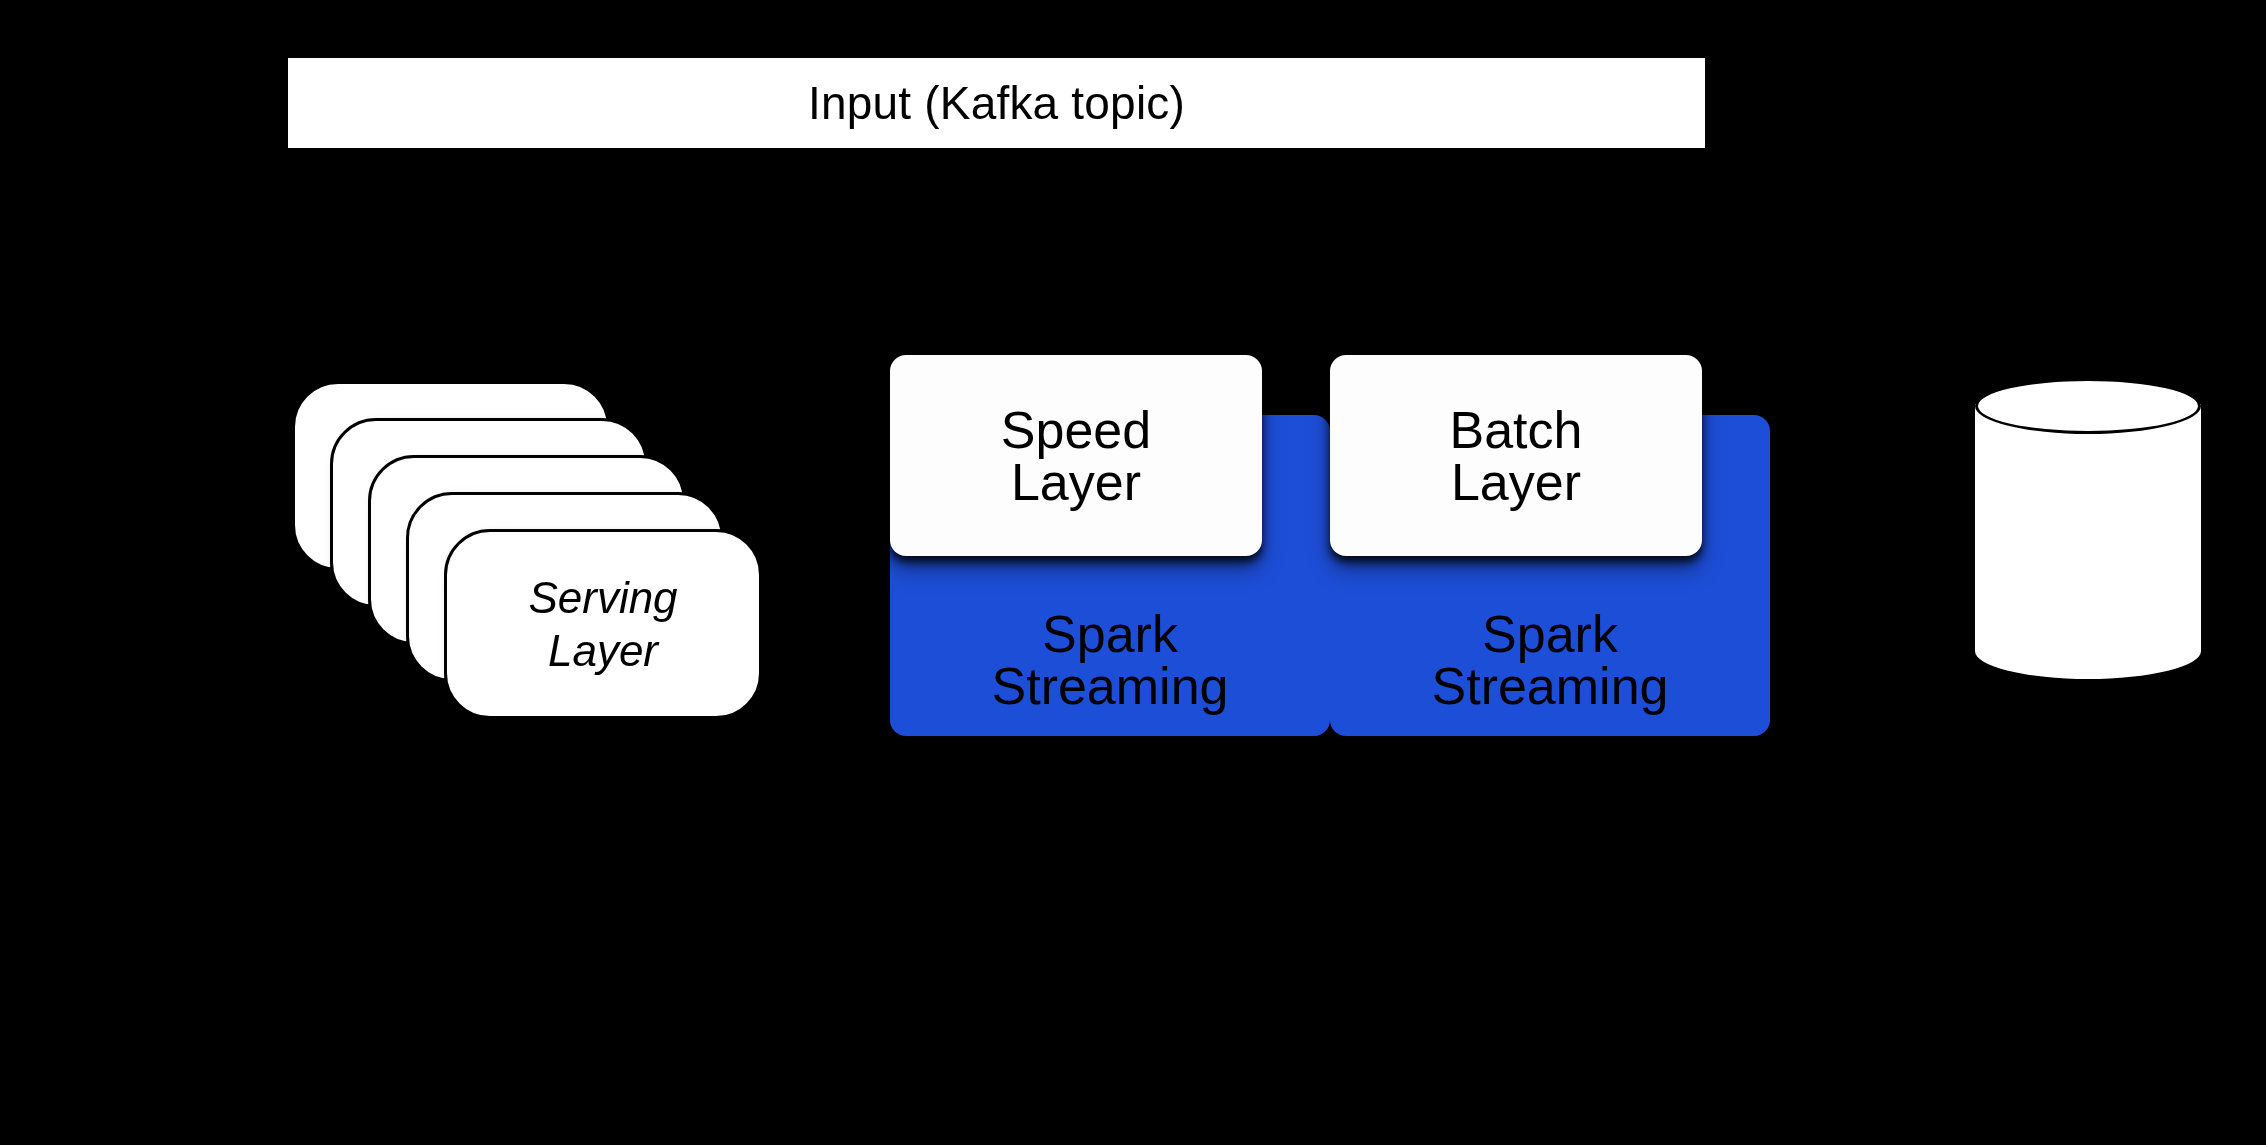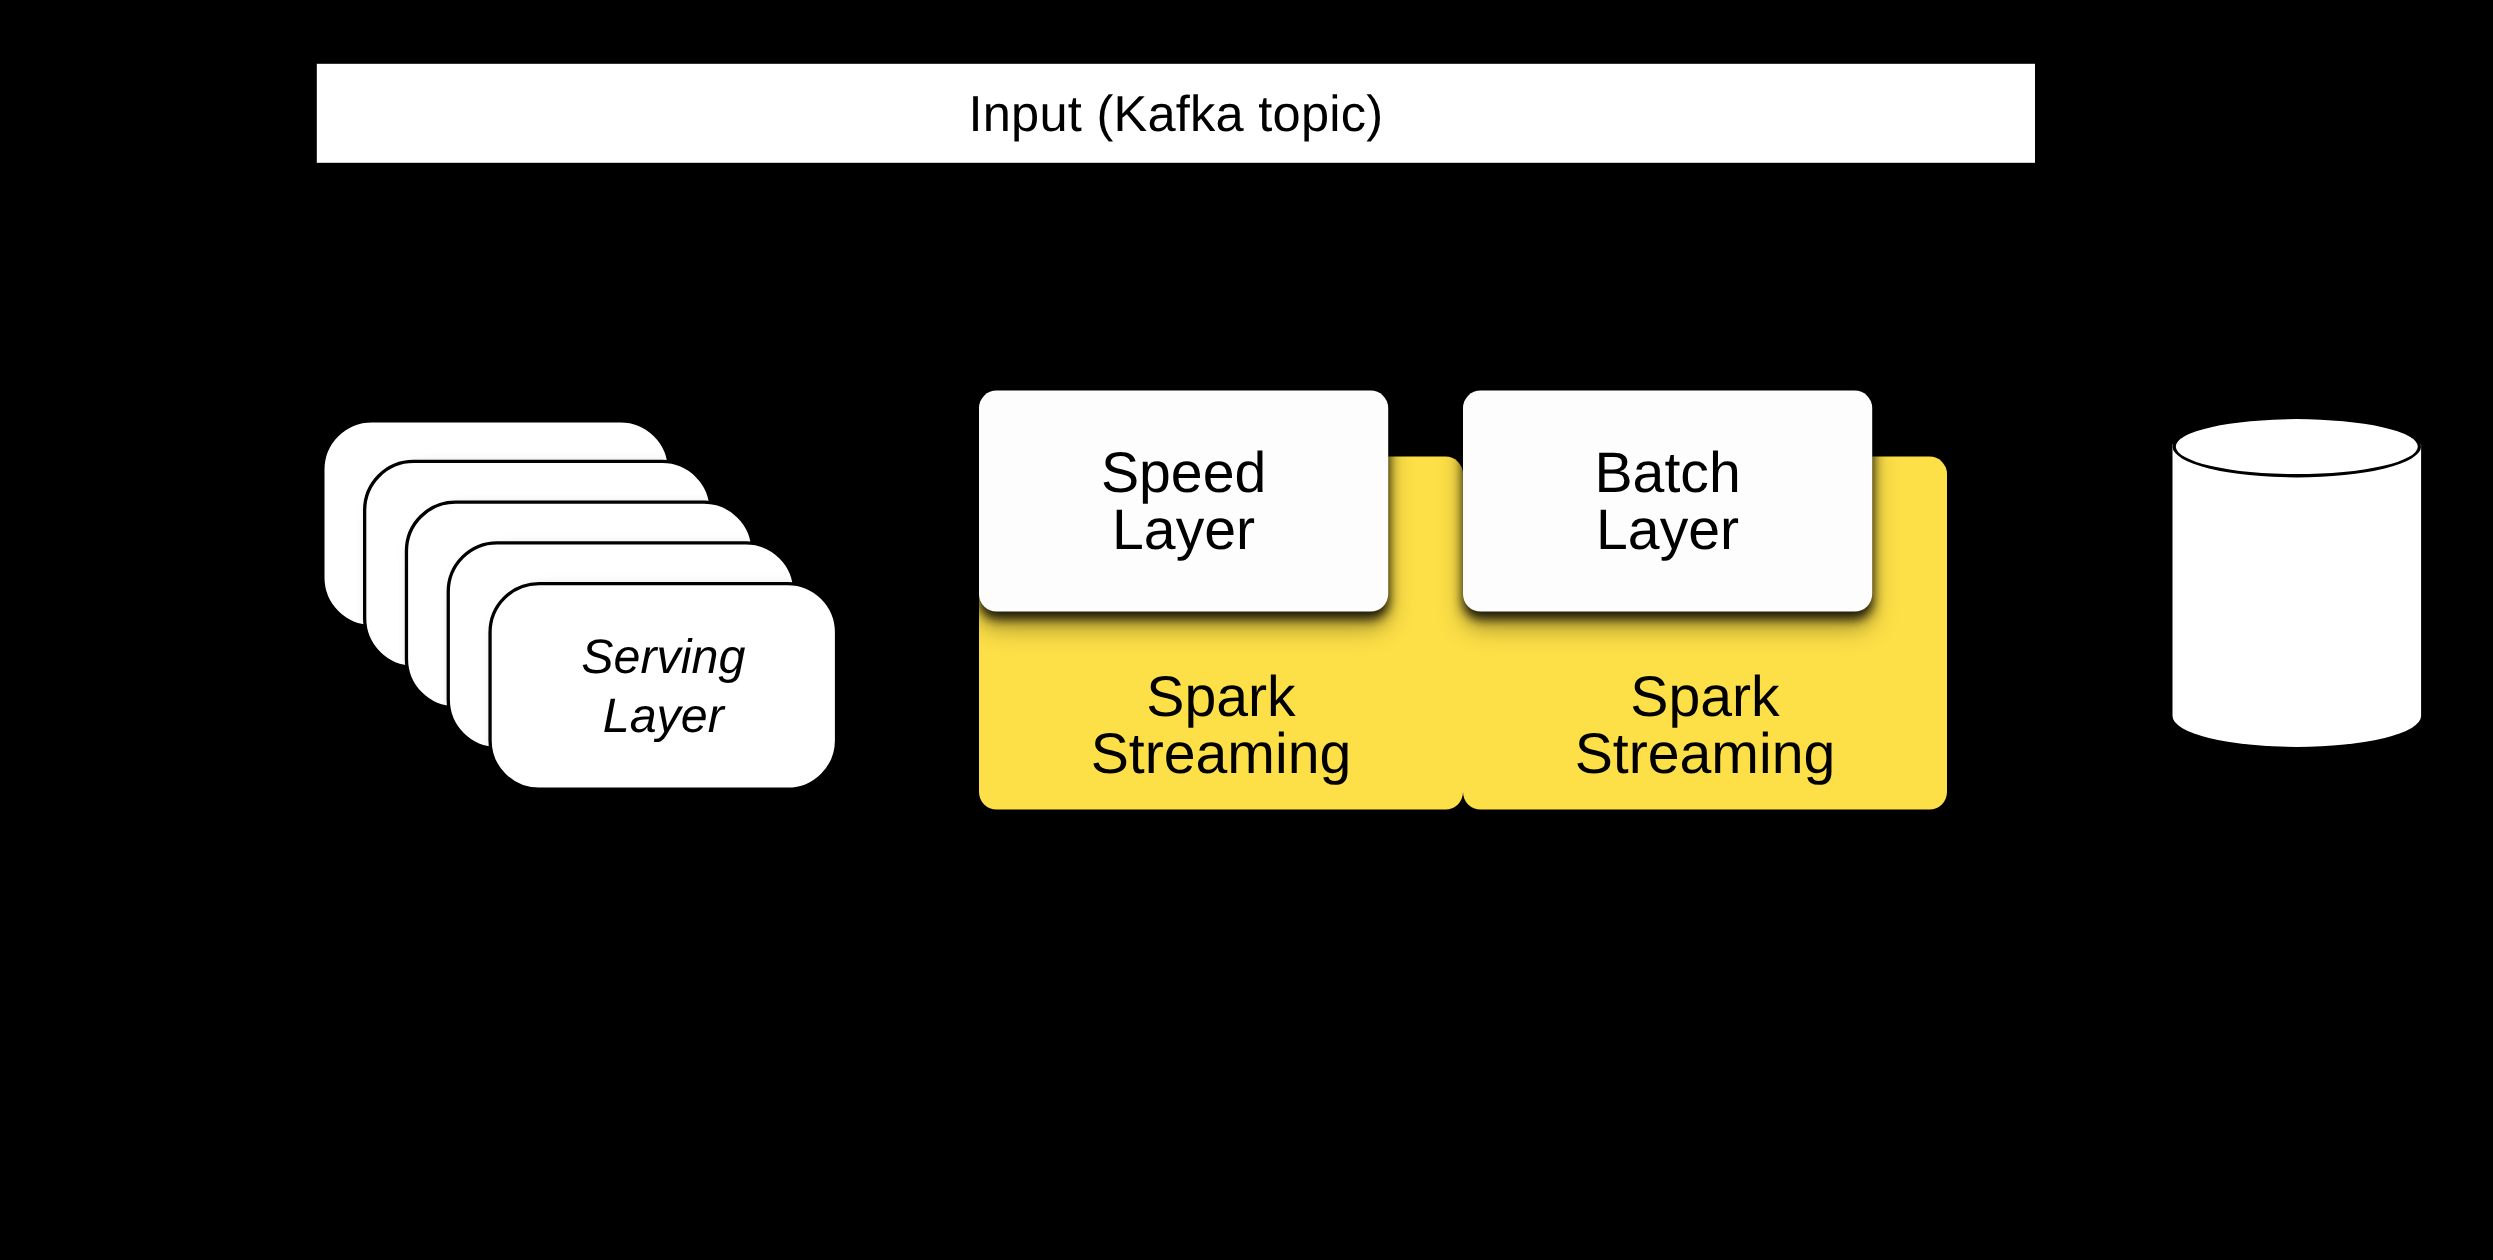--- a/index.html
+++ b/index.html
@@ -29,21 +29,21 @@
     position: absolute;
     background: #ffffff;
     box-sizing: border-box;
     display: flex;
     align-items: center;
     justify-content: center;
     color: #000000;
     font-size: 46px;
     letter-spacing: 0.2px;
   }
-  #input-bar   { left: 288px; top: 58px;  width: 1562px; height: 90px; }
+  #input-bar   { left: 288px; top: 58px;  width: 1417px; height: 90px; }
   #output-bar  { left: 288px; top: 978px; width: 1417px; height: 90px; }
 
   
   #serving-stack {
     position: absolute;
     left: 286px;
     top: 375px;
     width: 500px;
     height: 345px;
   }
@@ -84,21 +84,21 @@
   }
   #speed-group { left: 890px;  top: 355px; }
   #batch-group { left: 1330px; top: 355px; }
 
   .engine-box {
     position: absolute;
     left: 0;
     top: 60px;
     width: 440px;
     height: 321px;
-    background: #fde047;
+    background: #1d4ed8;
     border-radius: 16px;
     box-sizing: border-box;
     display: flex;
     align-items: flex-end;
     justify-content: center;
     padding-bottom: 24px;
   }
   .layer-box {
     position: absolute;
     left: 0;

